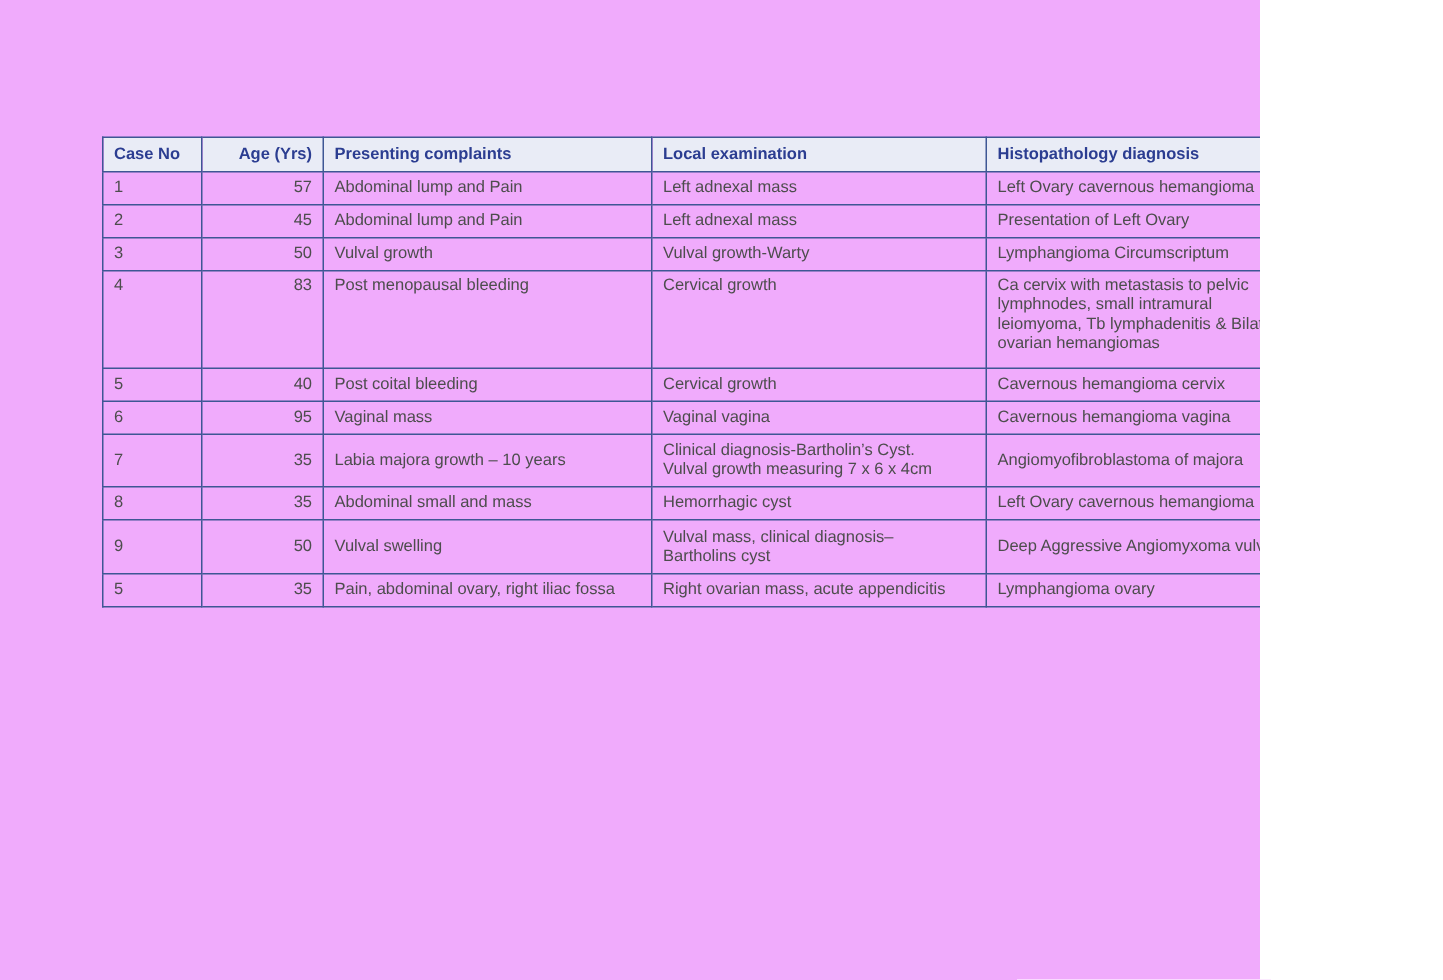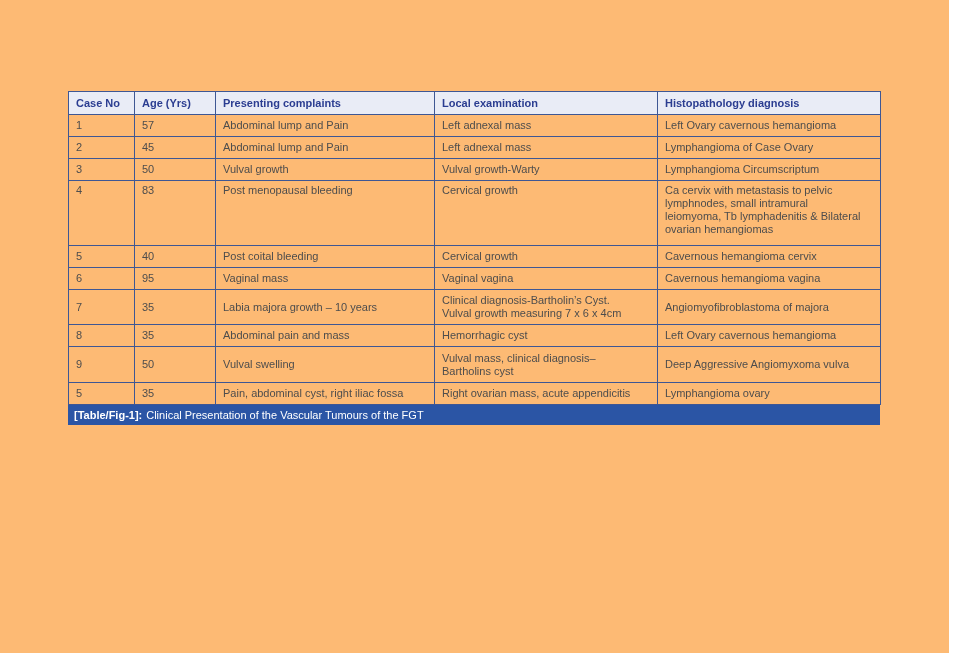--- a/index.html
+++ b/index.html
@@ -3,23 +3,23 @@
 <meta charset="utf-8">
 <style>
   html, body {
     margin: 0;
     padding: 0;
     background: #ffffff;
     font-family: "Liberation Sans", sans-serif;
   }
   .page {
     position: relative;
-    width: 949px;
+    width: 840px;
     height: 653px;
-    background: #fdba74;
+    background: #f0abfc;
     overflow: hidden;
   }
   .table-wrap {
     position: absolute;
     left: 68px;
     top: 91px;
     width: 812px;
   }
   table.data-table {
     width: 812px;
@@ -37,21 +37,21 @@
     white-space: pre-line;
     overflow: hidden;
   }
   table.data-table th {
     background: #e9ecf6;
     color: #2b3d91;
     font-weight: bold;
     text-align: left;
     height: 16px;
   }
-  table.data-table th.center, table.data-table td.center { text-align: left; }
+  table.data-table th.center, table.data-table td.center { text-align: right; }
   tr.h22 { height: 22px; }
   tr.h35 { height: 35px; }
   tr.h36 { height: 36px; }
   tr.h65 { height: 65px; }
   tr.va-top td { vertical-align: top; }
   .caption-bar {
     width: 812px;
     height: 20px;
     background: #2b55a5;
     color: #ffffff;
@@ -95,21 +95,21 @@
           <td class="center">57</td>
           <td>Abdominal lump and Pain</td>
           <td>Left adnexal mass</td>
           <td>Left Ovary cavernous hemangioma</td>
         </tr>
         <tr class="h22">
           <td>2</td>
           <td class="center">45</td>
           <td>Abdominal lump and Pain</td>
           <td>Left adnexal mass</td>
-          <td>Lymphangioma of Case Ovary</td>
+          <td>Presentation of Left Ovary</td>
         </tr>
         <tr class="h22">
           <td>3</td>
           <td class="center">50</td>
           <td>Vulval growth</td>
           <td>Vulval growth-Warty</td>
           <td>Lymphangioma Circumscriptum</td>
         </tr>
         <tr class="h65 va-top">
           <td>4</td>
@@ -139,38 +139,35 @@
           <td>7</td>
           <td class="center">35</td>
           <td>Labia majora growth – 10 years</td>
           <td>Clinical diagnosis-Bartholin’s Cyst.
 Vulval growth measuring 7 x 6 x 4cm</td>
           <td>Angiomyofibroblastoma of majora</td>
         </tr>
         <tr class="h22">
           <td>8</td>
           <td class="center">35</td>
-          <td>Abdominal pain and mass</td>
+          <td>Abdominal small and mass</td>
           <td>Hemorrhagic cyst</td>
           <td>Left Ovary cavernous hemangioma</td>
         </tr>
         <tr class="h36">
           <td>9</td>
           <td class="center">50</td>
           <td>Vulval swelling</td>
           <td>Vulval mass, clinical diagnosis–
 Bartholins cyst</td>
           <td>Deep Aggressive Angiomyxoma vulva</td>
         </tr>
         <tr class="h22">
           <td>5</td>
           <td class="center">35</td>
-          <td>Pain, abdominal cyst, right iliac fossa</td>
+          <td>Pain, abdominal ovary, right iliac fossa</td>
           <td>Right ovarian mass, acute appendicitis</td>
           <td>Lymphangioma ovary</td>
         </tr>
       </tbody>
     </table>
-    <div class="caption-bar">
-      <span class="cap-label">[Table/Fig-1]:</span><span>Clinical Presentation of the Vascular Tumours of the FGT</span>
-    </div>
   </div>
 </div>
 
 </body></html>

